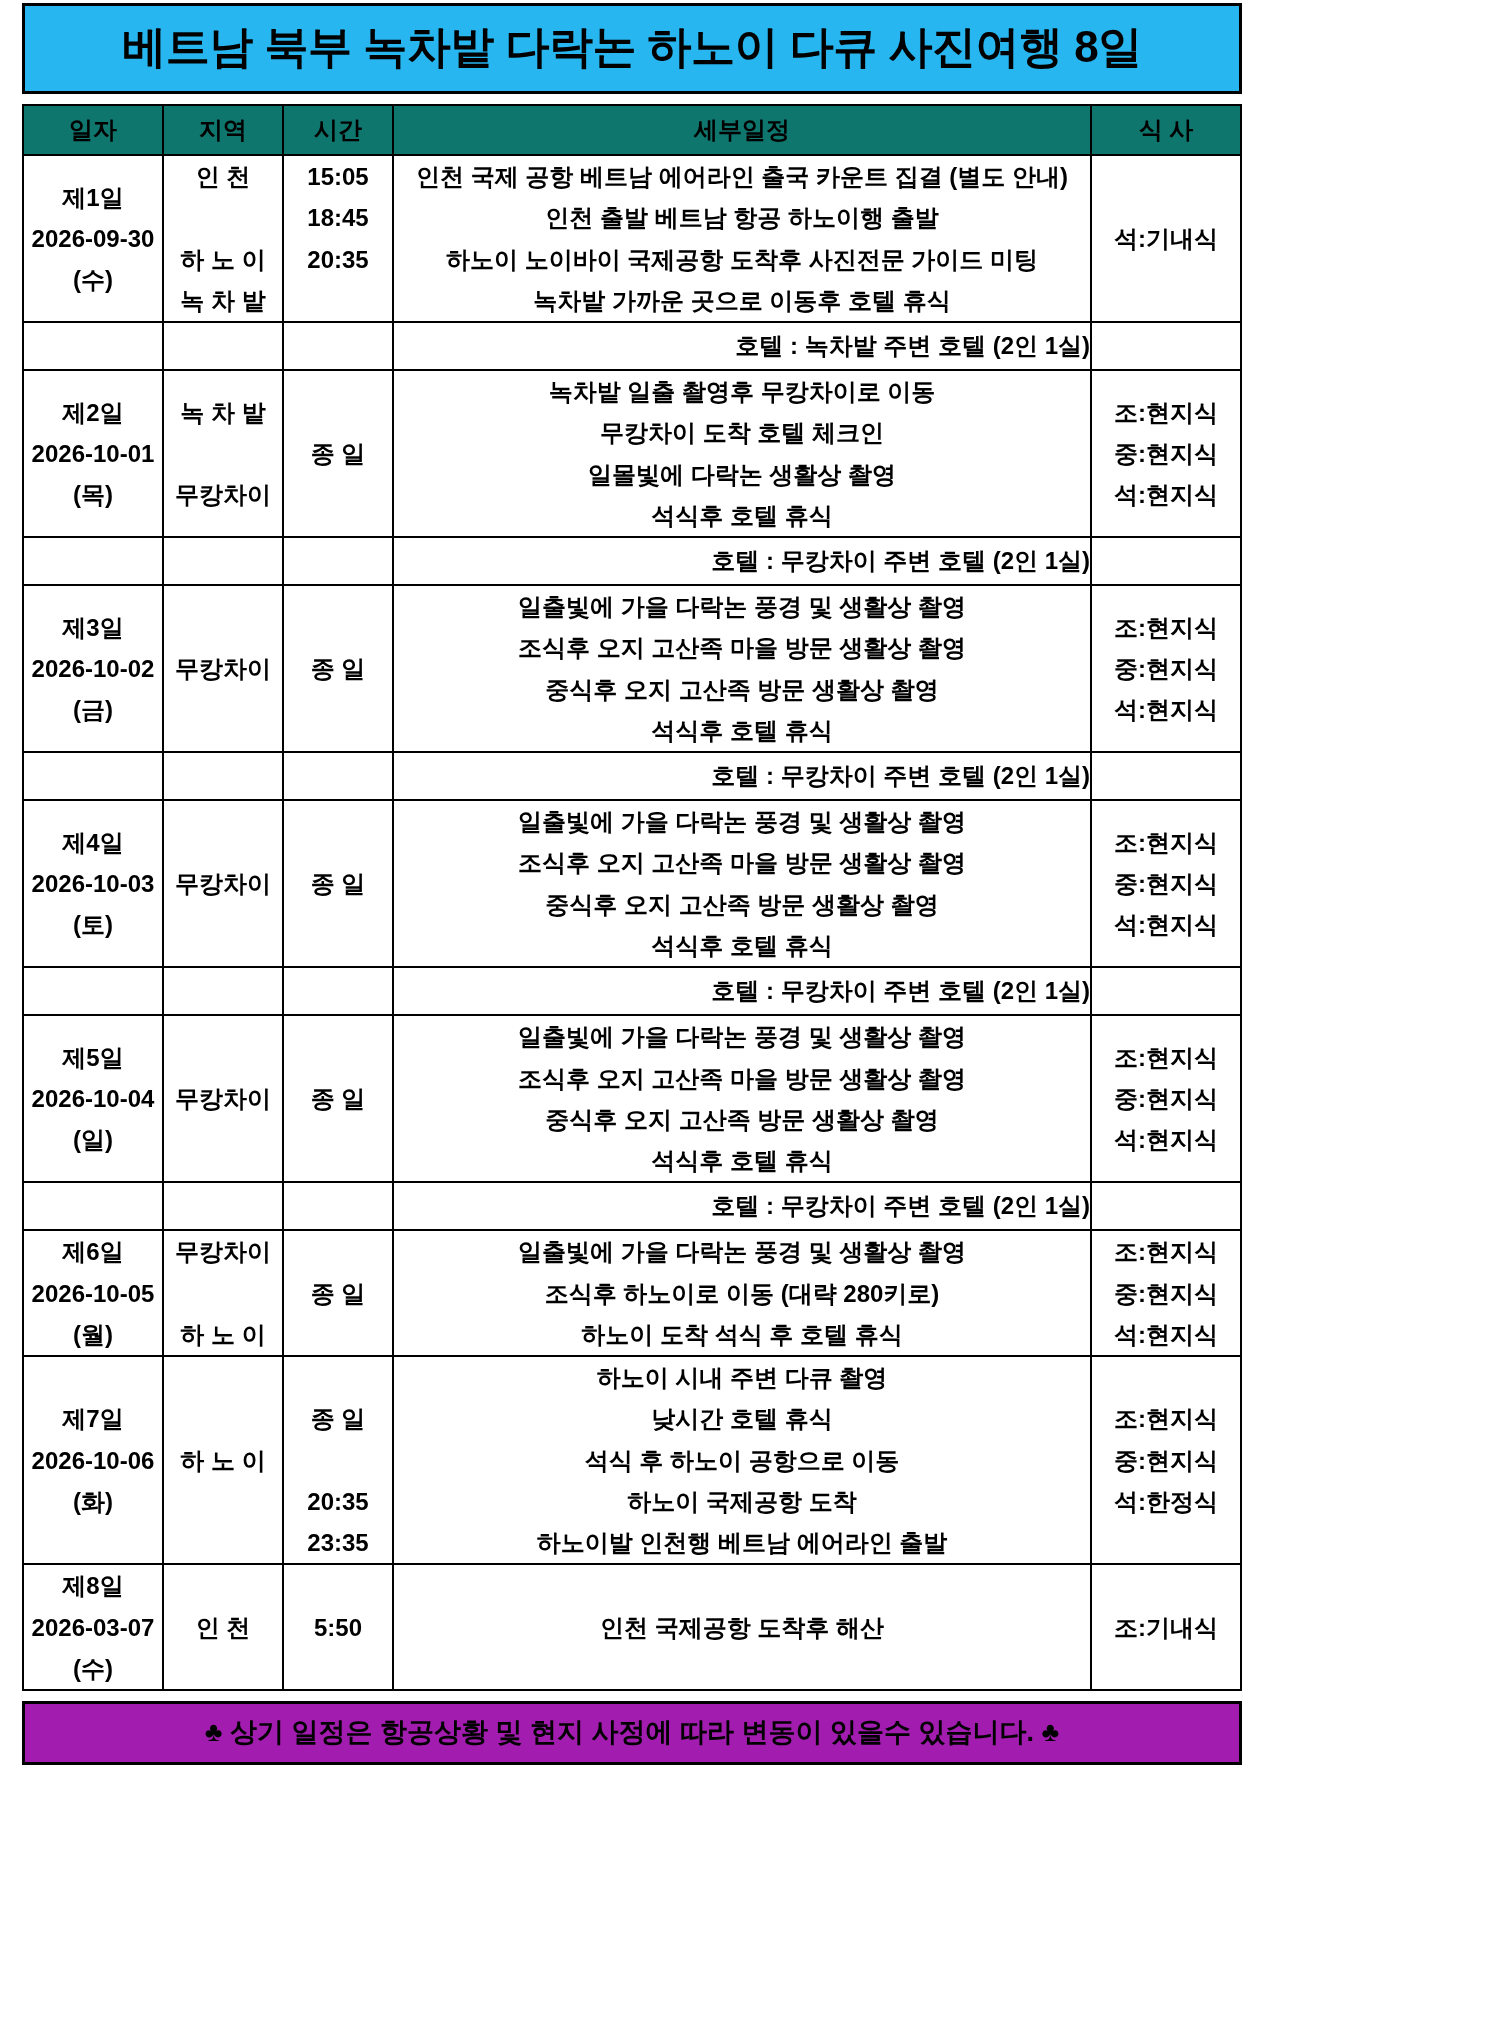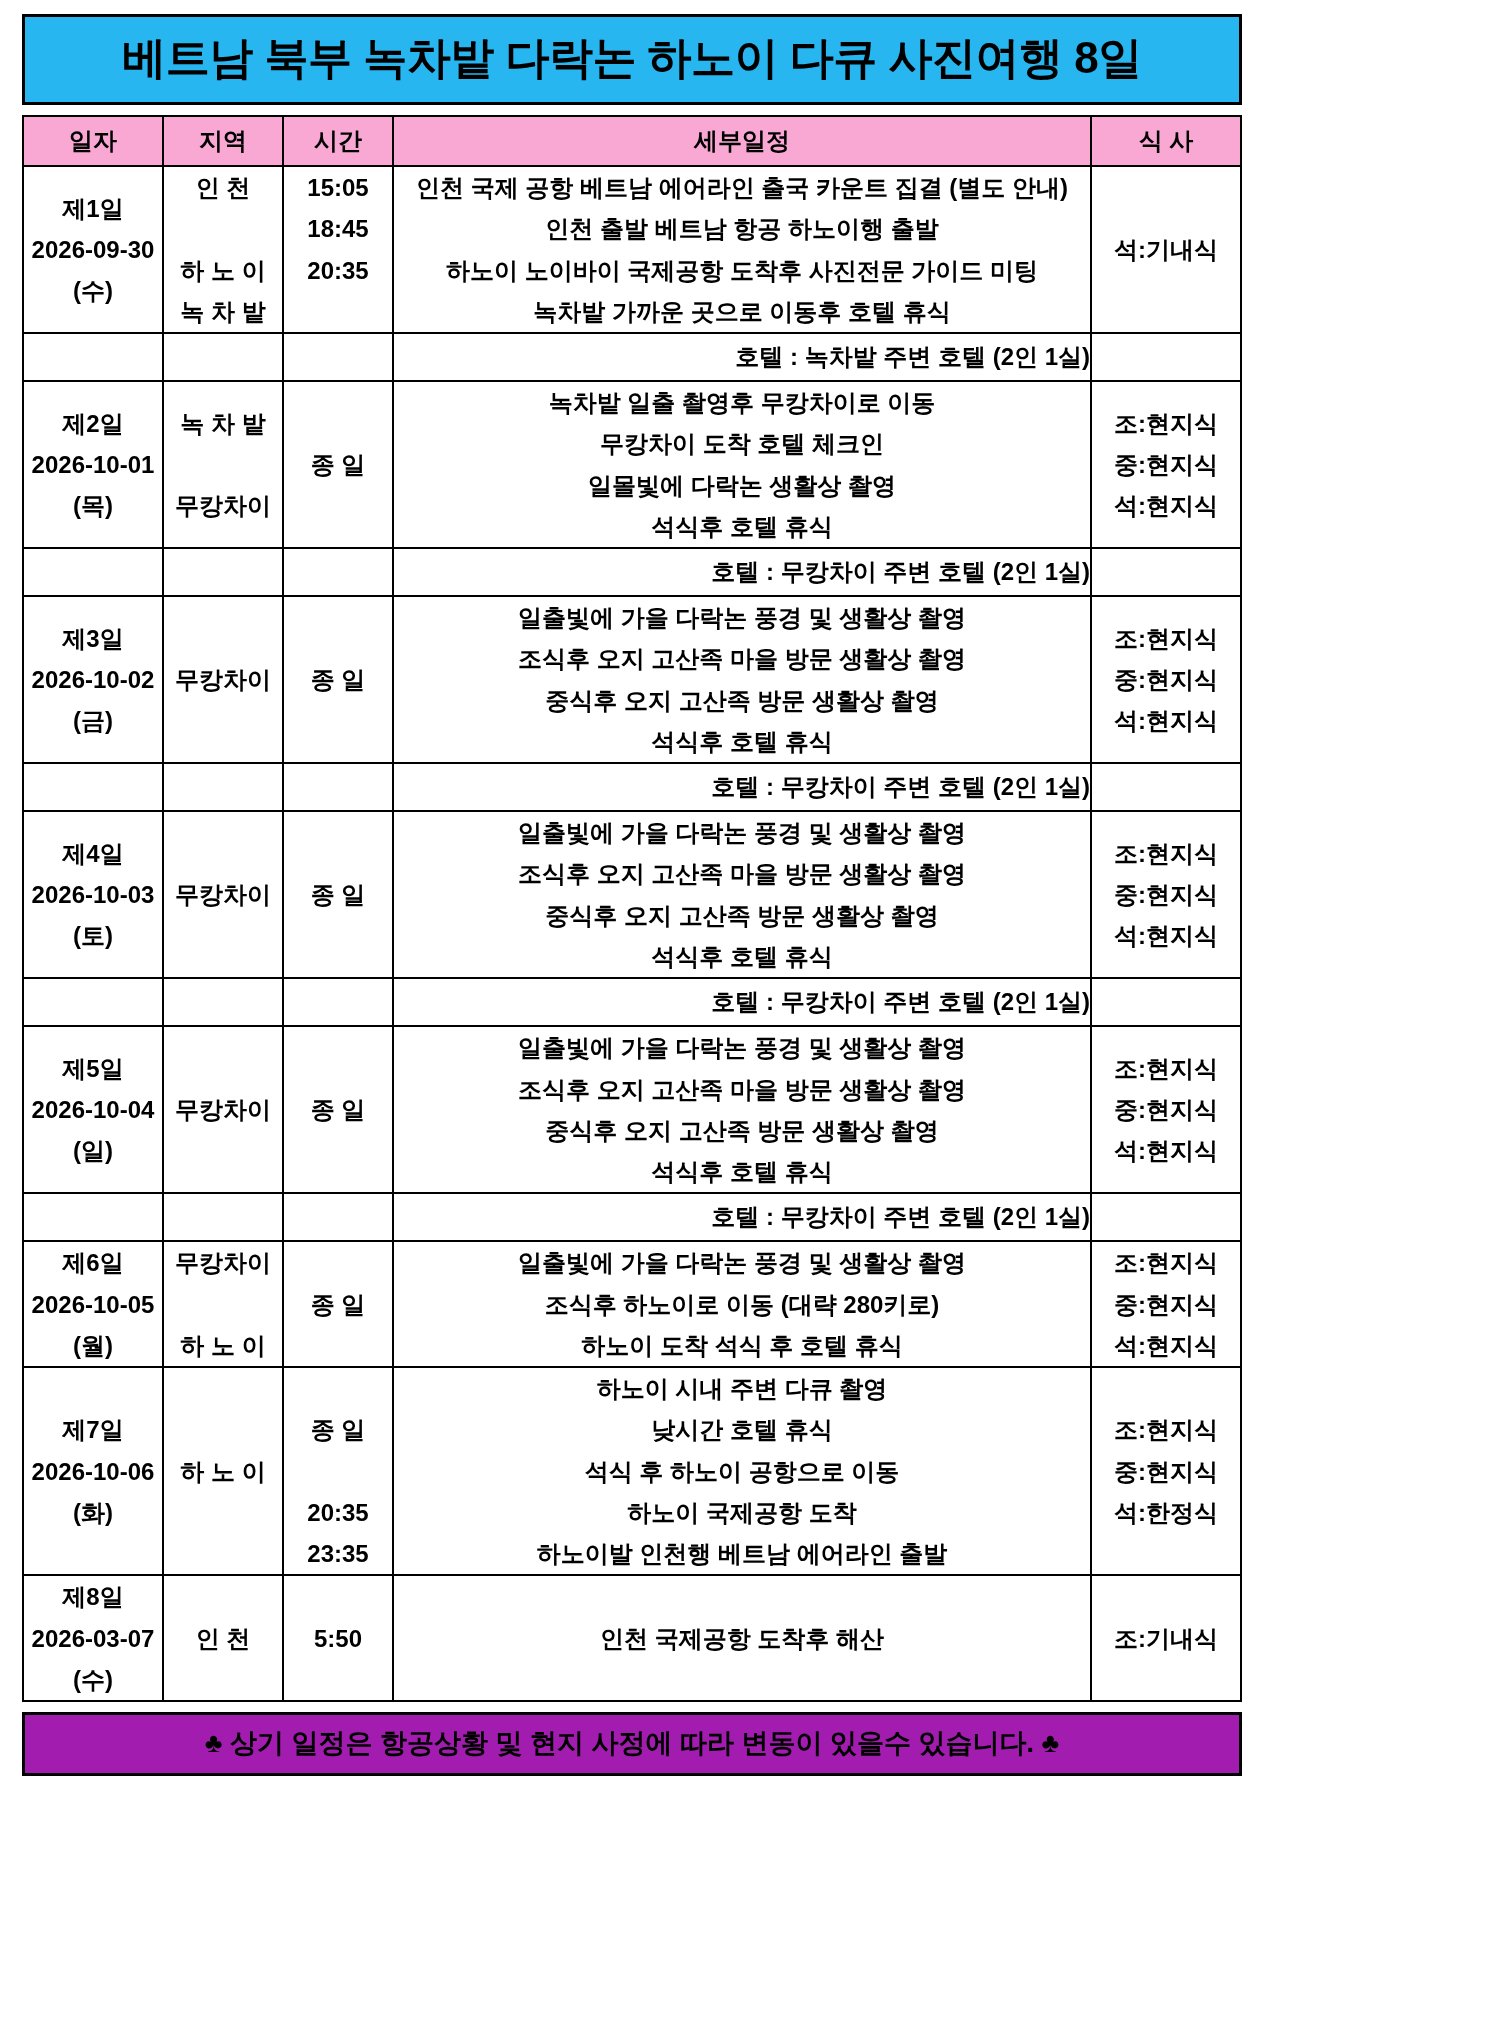--- a/index.html
+++ b/index.html
@@ -7,21 +7,21 @@
     padding: 0;
     background: #ffffff;
   }
   body {
     width: 1500px;
     font-family: "Liberation Sans", "DejaVu Sans", sans-serif;
   }
   .page {
     width: 1264px;
     box-sizing: border-box;
-    padding: 14px 22px 14px 22px;
+    padding: 3px 22px 14px 22px;
   }
   .title-bar {
     background: #27b6f0;
     border: 3px solid #000000;
     text-align: center;
     font-size: 44px;
     font-weight: bold;
     color: #000000;
     padding: 12px 0 14px 0;
     letter-spacing: -0.5px;
@@ -39,21 +39,21 @@
   table.sched col.c-meal  { width: 150px; }
 
   table.sched th, table.sched td {
     border: 2px solid #000000;
     font-size: 24px;
     color: #000000;
     vertical-align: middle;
     padding: 0;
   }
   thead th {
-    background: #f9a8d4;
+    background: #0f766e;
     font-weight: bold;
     text-align: center;
     height: 48px;
     font-size: 26px;
   }
   td.date, td.area, td.time, td.meal {
     text-align: center;
   }
   td.detail {
     text-align: center;

